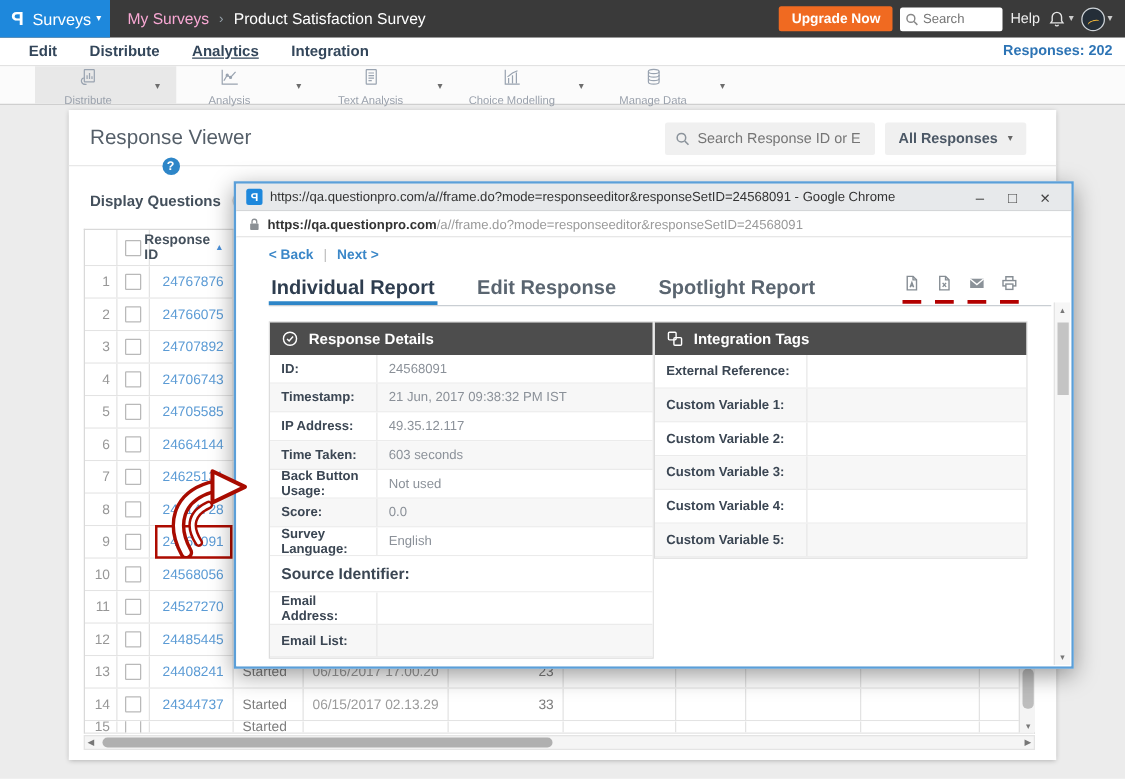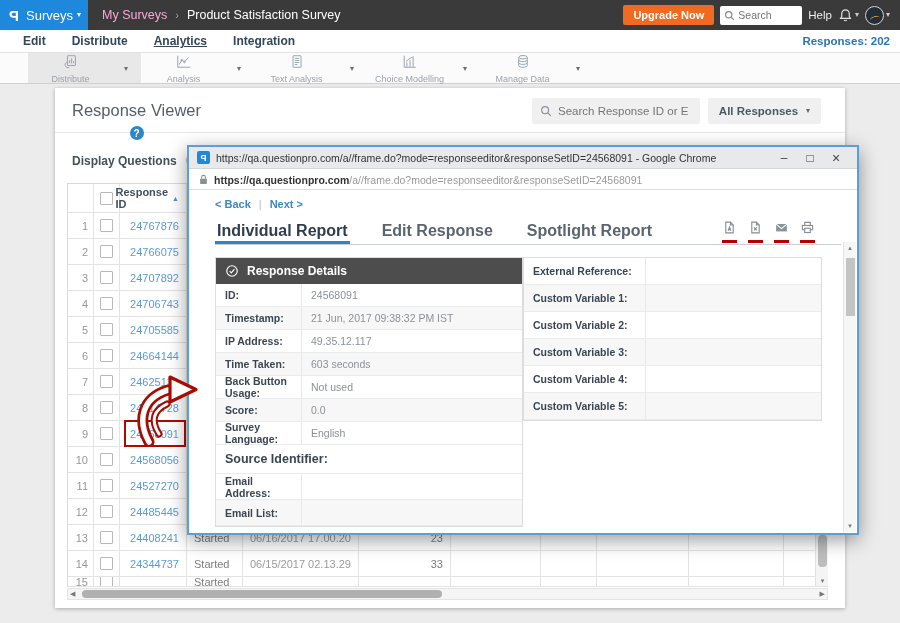--- a/index.html
+++ b/index.html
@@ -644,20 +644,27 @@
             <span class="pvalue"></span>
           </div>
           <div class="prow alt contact">
             <span class="plabel">Email List:</span>
             <span class="pvalue"></span>
           </div>
         </div>
     </div>
 
     <div class="panel panel-tags">
+      <div class="panel-header">
+        <svg viewBox="0 0 16 16">
+            <rect x="2" y="2" width="7" height="7" rx="1"></rect>
+            <rect x="7" y="7" width="7" height="7" rx="1"></rect>
+          </svg>
+        <span>Integration Tags</span>
+      </div>
       <div id="tag-rows">
           <div class="prow">
             <span class="plabel">External Reference:</span>
             <span class="pvalue"></span>
           </div>
           <div class="prow alt">
             <span class="plabel">Custom Variable 1:</span>
             <span class="pvalue"></span>
           </div>
           <div class="prow">

